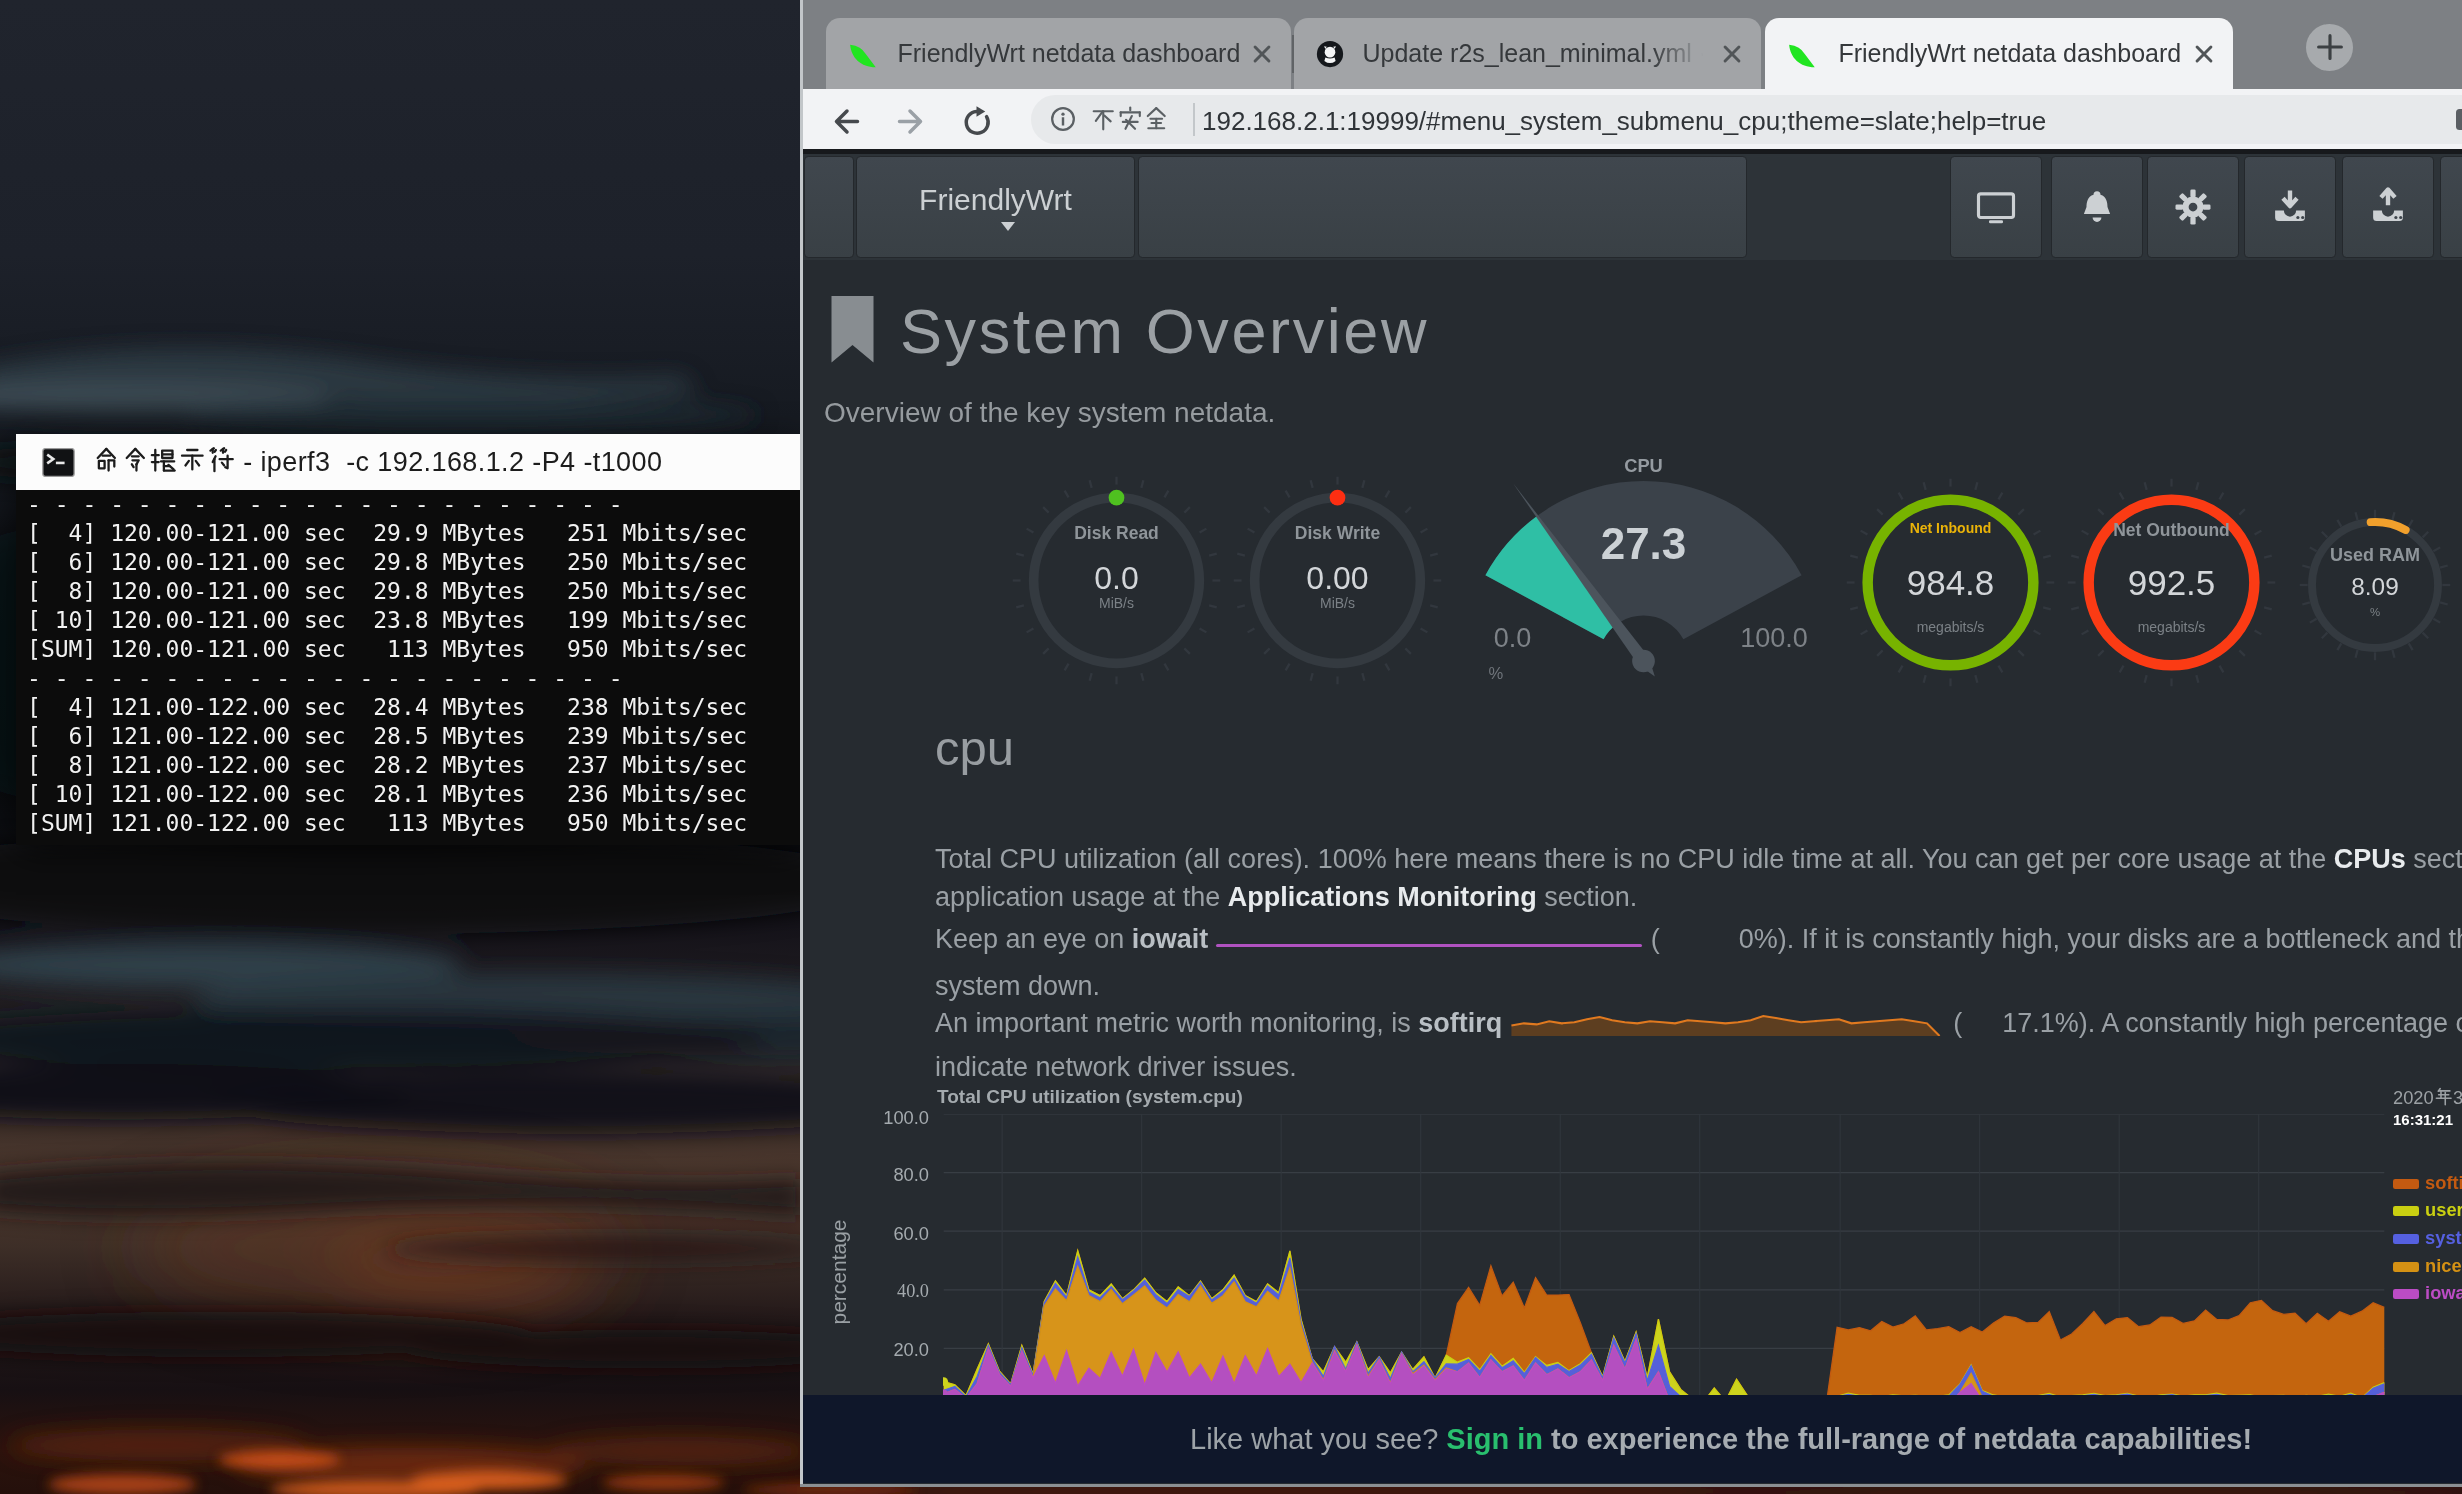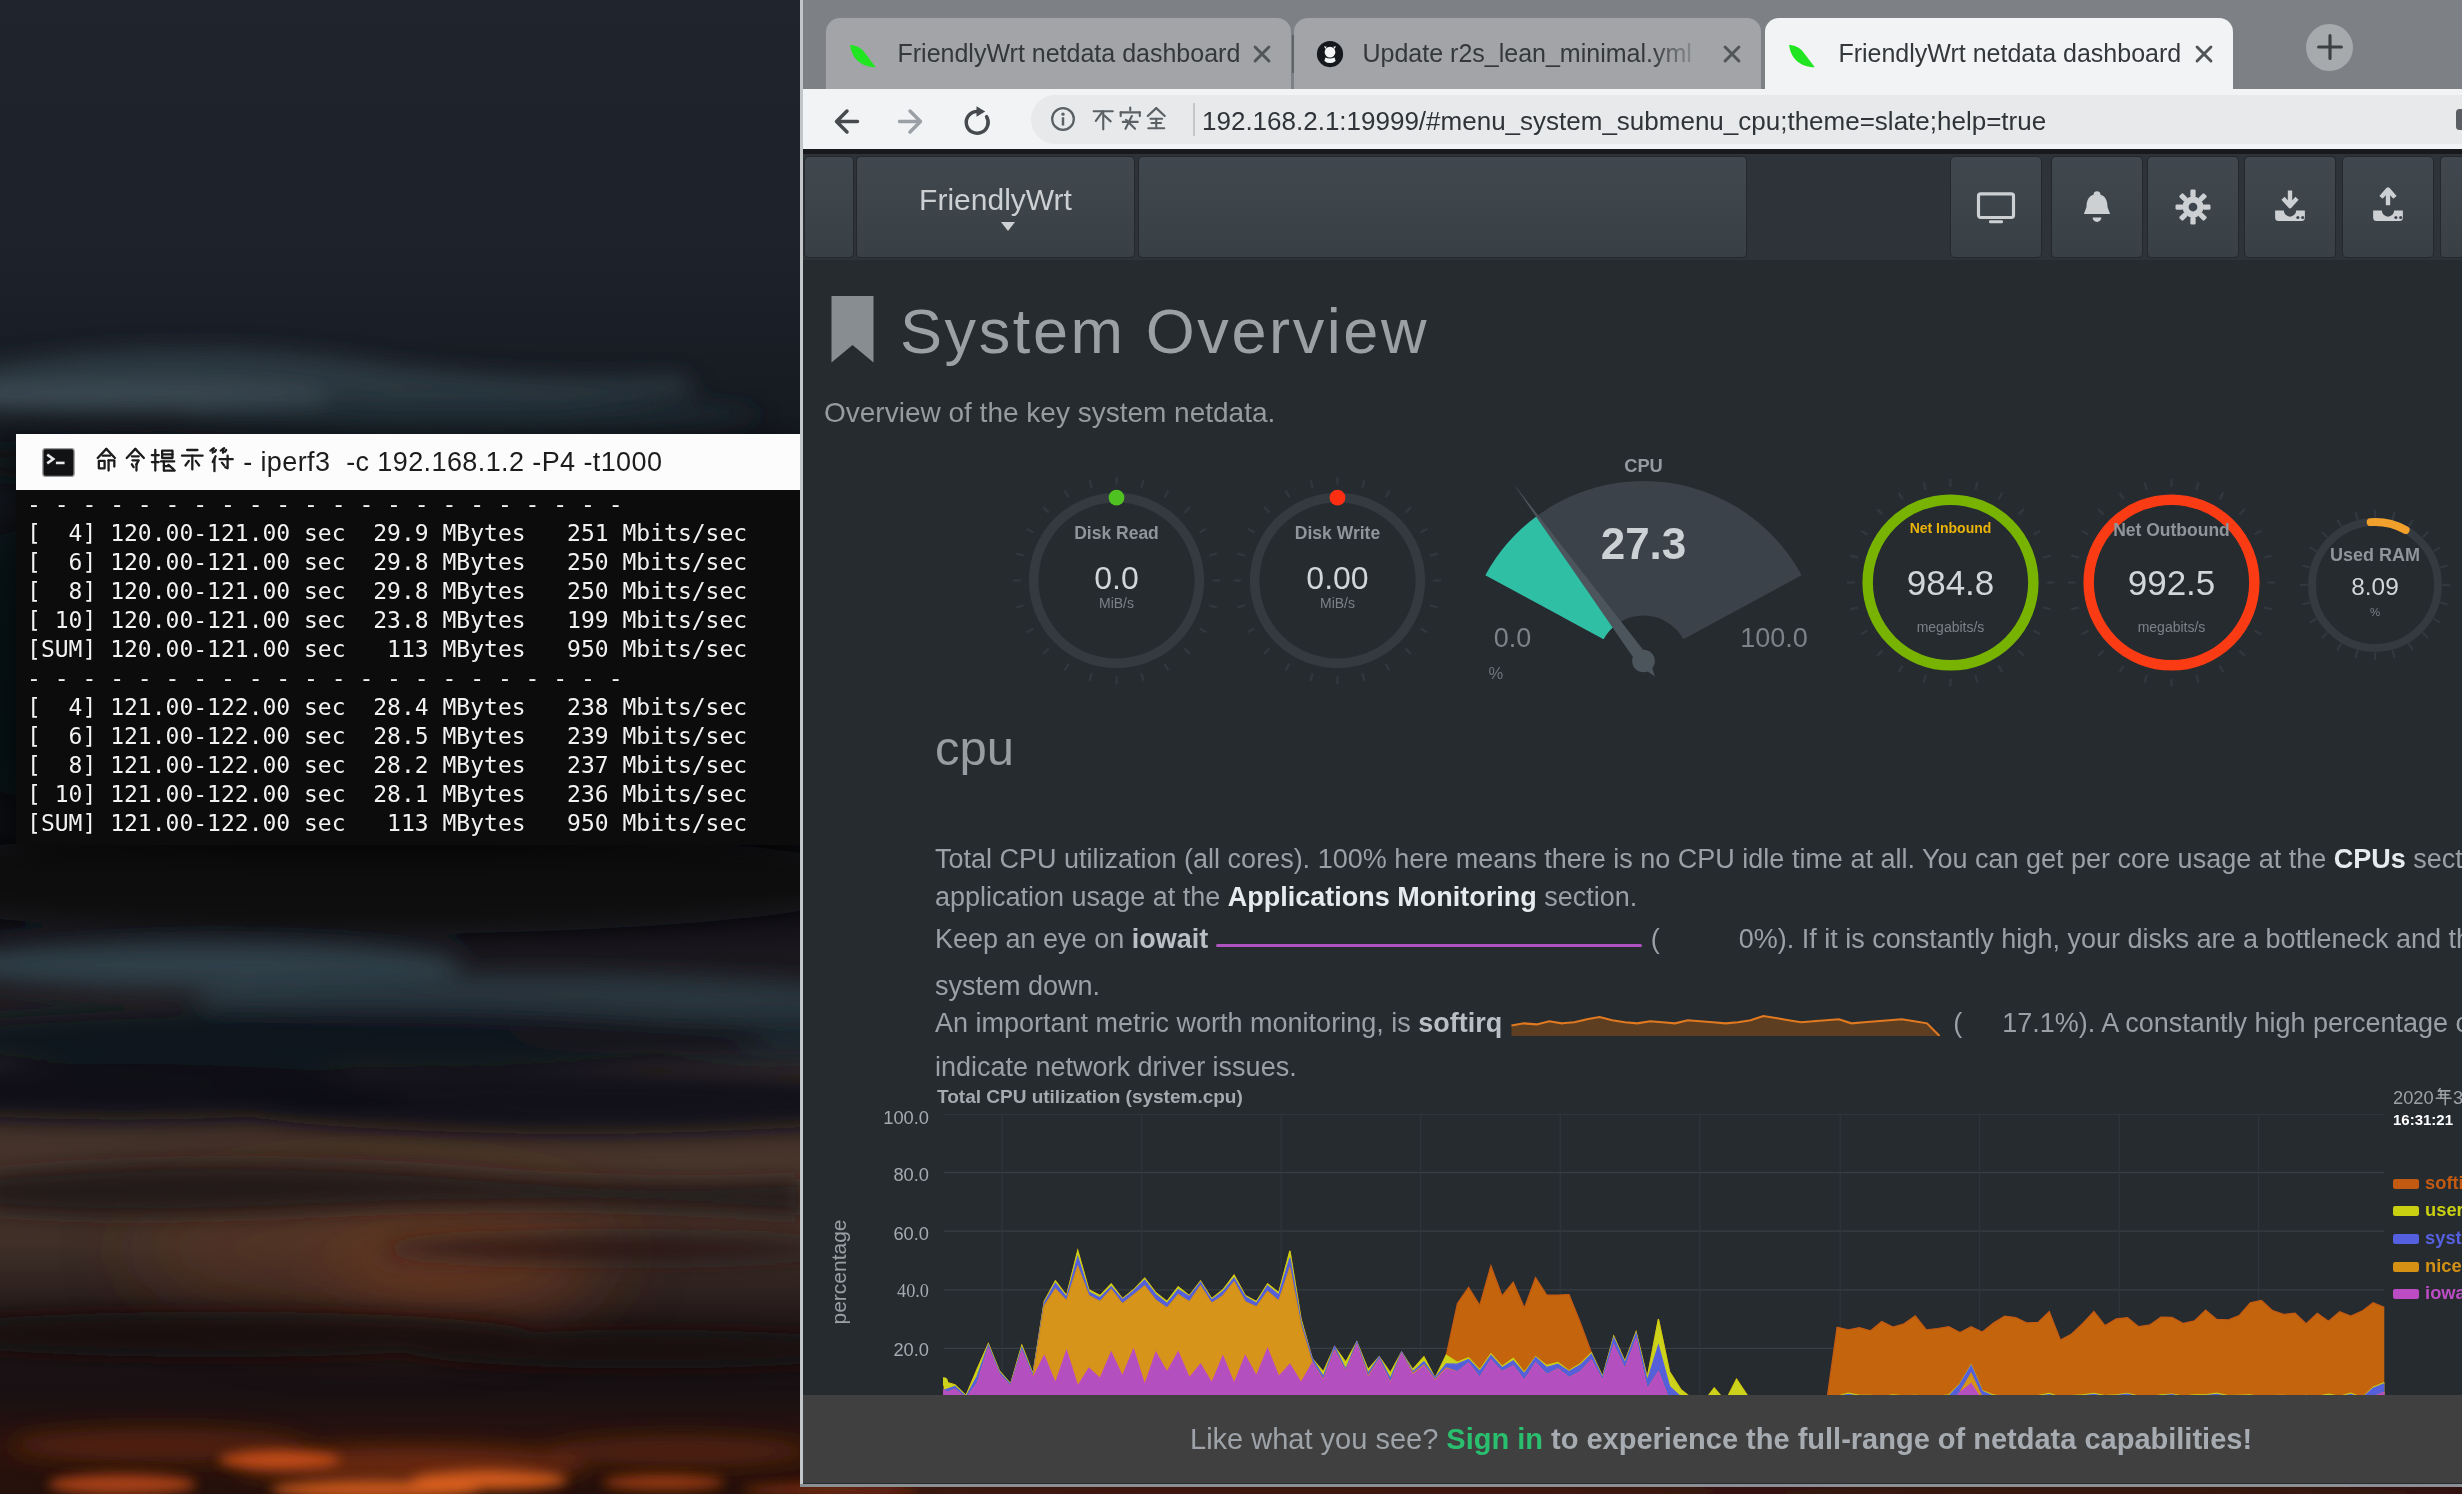--- a/index.html
+++ b/index.html
@@ -81,21 +81,21 @@
   #chart-title { position:absolute; left:135px; top:826px; font-size:19px; font-weight:bold; color:#a4aaae; white-space:nowrap;}
   #chart-ylabel { position:absolute; left:-51px; top:1000px; font-size:21px; color:#9aa0a4;
                   transform:rotate(-90deg); transform-origin:center; width:175px; text-align:center; }
   .ytick { position:absolute; width:96px; text-align:right; font-size:18.3px; color:#a4aaae; }
   #plot { position:absolute; left:141px; top:854px; }
   .legend-date { position:absolute; left:1591px; top:827px; font-size:18.3px; color:#9ca1a5; white-space:nowrap; }
   .legend-time { position:absolute; left:1591px; top:851px; font-size:15px; font-weight:bold; color:#ffffff; white-space:nowrap;}
   .legend-entry { position:absolute; left:1591px; white-space:nowrap; font-size:18.3px; font-weight:bold; }
   .legend-entry .sw { display:inline-block; width:26px; height:10.5px; border-radius:2.2px; margin-right:6.1px; }
 
-  #footer { position:absolute; left:0; top:1135px; width:100%; height:88px; background:#404040;
+  #footer { position:absolute; left:0; top:1135px; width:100%; height:88px; background:#0f172a;
             display:flex; align-items:center; z-index:10; }
   #footer-text { position:absolute; left:388px; white-space:nowrap; font-size:29px; color:#9da3a8; }
   #footer-text .link { font-weight:bold; color:#29bf6e; }
   #footer-text .bold { font-weight:bold; color:#a6acb1; }
 </style>
 </head>
 <body>
 
 <div id="screen">
 

